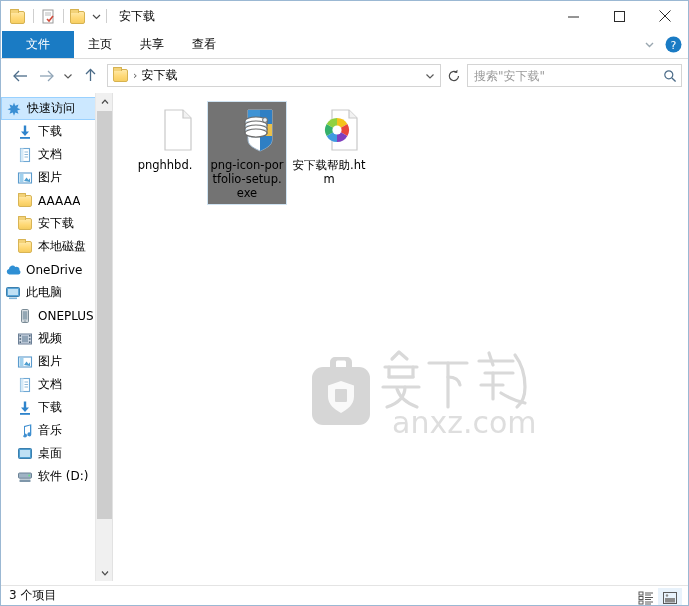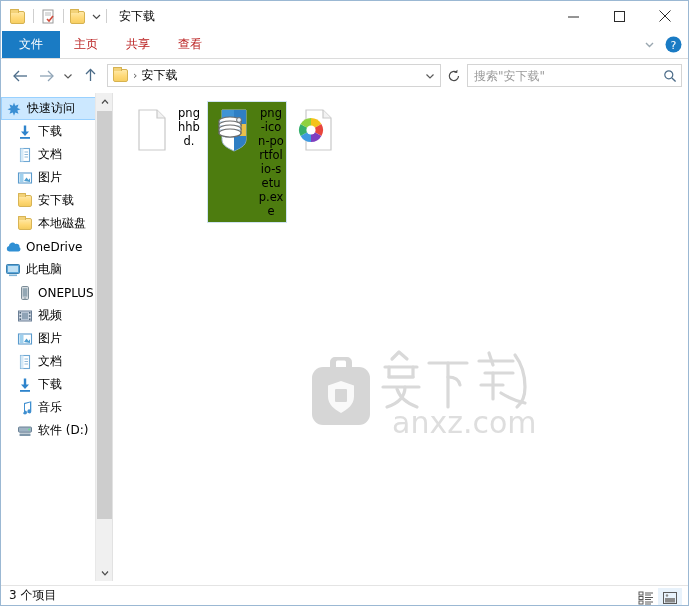--- a/index.html
+++ b/index.html
@@ -85,28 +85,28 @@
     background: #ffffff;
     display: flex;
     align-items: stretch;
     position: relative;
     border-bottom: 1px solid #dcdcdc;
   }
   .tab {
     display: flex; align-items: center; justify-content: center;
     padding: 0 14px;
     font-size: 12px;
-    color: #b91c1c;
+    color: #000000;
     height: 27px;
     white-space: nowrap;
   }
   .tab.file {
     background: #1a7bc4;
     color: #ffffff;
-    padding: 0 17px;
+    padding: 0 24px;
     margin-left: 1px;
   }
   #ribbon-right {
     position: absolute;
     right: 4px; top: 0;
     height: 27px;
     display: flex; align-items: center;
   }
   .ribbon-chev {
     width: 22px; height: 22px;
@@ -312,25 +312,26 @@
     flex-wrap: wrap;
     padding: 6px 0 0 10px;
     position: relative;
     z-index: 2;
   }
   .fileitem {
     width: 80px;
     margin: 2px 0 4px 2px;
     padding: 4px 2px 4px 2px;
     display: flex;
-    align-items: flex-start;
+    flex-direction: column;
+    align-items: flex-end;
     border: 1px solid transparent;
   }
   .fileitem.hovered {
-    background: #4d7c0f;
+    background: #737373;
     border: 1px solid #cfe3f2;
   }
   .file-icon-wrap {
     width: 48px; height: 48px;
     position: relative;
     margin-bottom: 4px;
   }
   .file-label {
     font-size: 11.5px;
     color: #000000;
@@ -563,20 +564,26 @@
             </span>
             <span class="nav-label">图片</span>
             <span class="pin"><svg width="10" height="10" viewBox="0 0 10 10">
                 <path d="M6.5 0.8 l2.7 2.7 l-1.2 1.2 l-0.9 -0.4 l-2 2 l0.5 1.6 l-0.9 0.9 l-1.9 -1.9 l-2.2 2.2 l2.1 -2.3 l-1.9 -1.9 l0.9 -0.9 l1.6 0.5 l2 -2 l-0.4 -0.9 z" fill="#9aa7b2"></path>
               </svg></span>
           </div>
           <div class="nav-item indent1">
             <span class="nav-ico">
               <span class="ico-folder"></span>
             </span>
+            <span class="nav-label">AAAAA</span>
+          </div>
+          <div class="nav-item indent1">
+            <span class="nav-ico">
+              <span class="ico-folder"></span>
+            </span>
             <span class="nav-label">安下载</span>
           </div>
           <div class="nav-item indent1">
             <span class="nav-ico">
               <span class="ico-folder"></span>
             </span>
             <span class="nav-label">本地磁盘</span>
           </div>
           <div class="nav-item">
             <span class="nav-ico">
@@ -653,20 +660,29 @@
             </span>
             <span class="nav-label">下载</span>
           </div>
           <div class="nav-item indent1">
             <span class="nav-ico">
               <svg width="16" height="16" viewBox="0 0 16 16">
                 <path d="M6 12.5 a2 2 0 1 0 2 -2 V4 l5 -1.5 v7 a2 2 0 1 0 1.3 1.9 V1.2 L7 3 v9.5 z" fill="#3f8fd0"></path>
               </svg>
             </span>
             <span class="nav-label">音乐</span>
+          </div>
+          <div class="nav-item indent1">
+            <span class="nav-ico">
+              <svg width="16" height="16" viewBox="0 0 16 16">
+                <rect x="1.5" y="2.5" width="13" height="10" rx="1" fill="#4f9ed0" stroke="#3b7fae" stroke-width="1"></rect>
+                <rect x="3" y="4" width="10" height="7" fill="#bfe0f4"></rect>
+              </svg>
+            </span>
+            <span class="nav-label">桌面</span>
           </div>
           <div class="nav-item indent1">
             <span class="nav-ico">
               <svg width="16" height="16" viewBox="0 0 16 16">
                 <rect x="1.5" y="4" width="13" height="5.2" rx="1" fill="#9fb3c4" stroke="#6b8296" stroke-width="1"></rect>
                 <rect x="2.5" y="10.4" width="11" height="2.6" rx="0.6" fill="#7f97aa"></rect>
                 <circle cx="12.2" cy="6.6" r="1" fill="#69e08b"></circle>
               </svg>
             </span>
             <span class="nav-label">软件 (D:)</span>
@@ -769,20 +785,21 @@
                 <g transform="translate(5,10)">
                   <path d="M14 14 L14 2 A12 12 0 0 1 24.4 8 Z" fill="#f4c21a"></path>
                   <path d="M14 14 L24.4 8 A12 12 0 0 1 24.4 20 Z" fill="#e8453c"></path>
                   <path d="M14 14 L24.4 20 A12 12 0 0 1 14 26 Z" fill="#7f3fbf"></path>
                   <path d="M14 14 L14 26 A12 12 0 0 1 3.6 20 Z" fill="#3f9ae0"></path>
                   <path d="M14 14 L3.6 20 A12 12 0 0 1 3.6 8 Z" fill="#35b06b"></path>
                   <path d="M14 14 L3.6 8 A12 12 0 0 1 14 2 Z" fill="#8fd13f"></path>
                   <circle cx="14" cy="14" r="4.6" fill="#ffffff"></circle>
                 </g>
               </svg></div>
+            <div class="file-label">安下载帮助.htm</div>
           </div>
         </div>
     </div>
   </div>
 
   <div id="statusbar">
     <span id="status-text">3 个项目</span>
     <div id="status-views">
       <div class="viewbtn">
         <svg width="16" height="16" viewBox="0 0 16 16">

